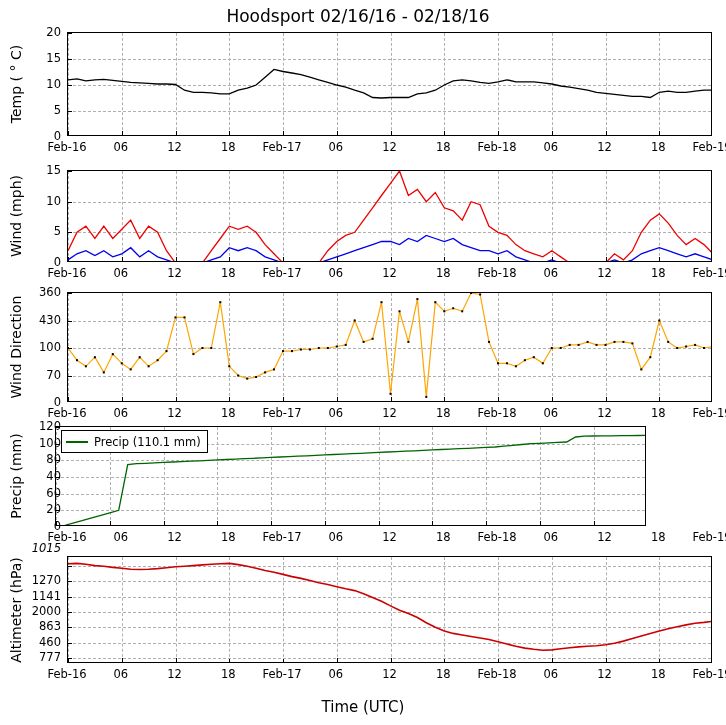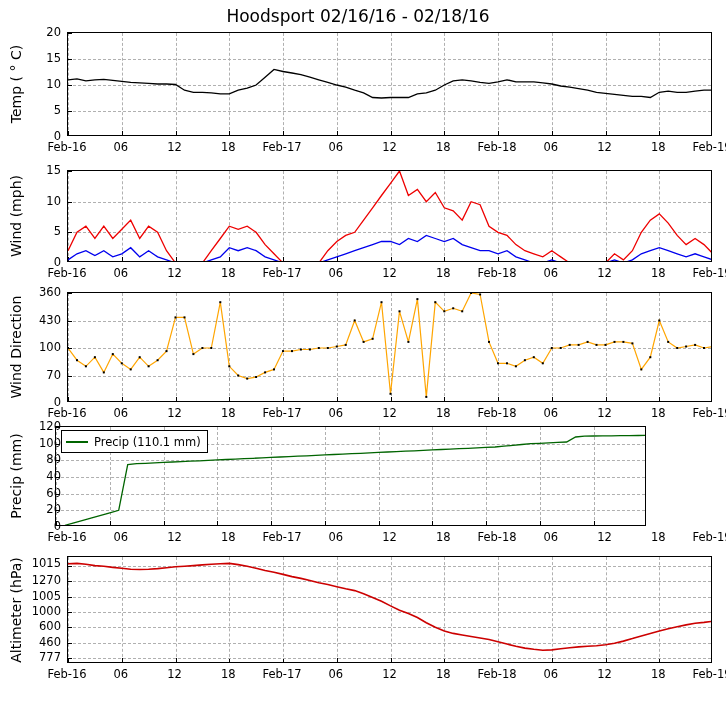--- a/index.html
+++ b/index.html
@@ -447,25 +447,25 @@
     <div class="xtick" style="left: 305.75px; top: 667px; width: 60px;">06</div>
     <div class="xtick" style="left: 359.5px; top: 667px; width: 60px;">12</div>
     <div class="xtick" style="left: 413.25px; top: 667px; width: 60px;">18</div>
     <div class="xtick" style="left: 467px; top: 667px; width: 60px;">Feb-18</div>
     <div class="xtick" style="left: 520.75px; top: 667px; width: 60px;">06</div>
     <div class="xtick" style="left: 574.5px; top: 667px; width: 60px;">12</div>
     <div class="xtick" style="left: 628.25px; top: 667px; width: 60px;">18</div>
     <div class="xtick" style="left: 682px; top: 667px; width: 60px;">Feb-19</div>
     <div class="ytick" style="left: 5px; top: 649.886px; width: 56px;">777</div>
     <div class="ytick" style="left: 5px; top: 634.6px; width: 56px;">460</div>
-    <div class="ytick" style="left: 5px; top: 619.314px; width: 56px;">600</div>
-    <div class="ytick" style="left: 5px; top: 604.029px; width: 56px;">1000</div>
-    <div class="ytick" style="left: 5px; top: 588.743px; width: 56px;">1005</div>
+    <div class="ytick" style="left: 5px; top: 619.314px; width: 56px;">863</div>
+    <div class="ytick" style="left: 5px; top: 604.029px; width: 56px;">2000</div>
+    <div class="ytick" style="left: 5px; top: 588.743px; width: 56px;">1141</div>
     <div class="ytick" style="left: 5px; top: 573.457px; width: 56px;">1270</div>
-    <div class="ytick" style="left: 5px; top: 556px; width: 56px;">1015</div>
+    <div class="ytick" style="left: 5px; top: 541px; width: 56px; font-style: italic;">1015</div>
     <div class="panel" style="left: 67px; top: 556px; width: 645px; height: 107px;">
       <div class="plotbox">
         <div class="gridline-v" style="left: 0px;"></div>
         <div class="tickmark-x" style="left: 0px;"></div>
         <div class="gridline-v" style="left: 53.75px;"></div>
         <div class="tickmark-x" style="left: 53.75px;"></div>
         <div class="gridline-v" style="left: 107.5px;"></div>
         <div class="tickmark-x" style="left: 107.5px;"></div>
         <div class="gridline-v" style="left: 161.25px;"></div>
         <div class="tickmark-x" style="left: 161.25px;"></div>
@@ -498,13 +498,14 @@
         <div class="gridline-h" style="top: 24.4571px;"></div>
         <div class="tickmark-y" style="top: 24.4571px;"></div>
         <div class="gridline-h" style="top: 9.17143px;"></div>
         <div class="tickmark-y" style="top: 9.17143px;"></div>
         <svg class="series" width="645" height="107">
           <path d="M0.0,6.7 L9.0,6.4 L17.9,7.3 L26.9,8.6 L35.8,9.2 L44.8,10.4 L53.8,11.3 L62.7,12.2 L71.7,12.5 L80.6,12.2 L89.6,11.6 L98.5,10.7 L107.5,9.8 L116.5,9.2 L125.4,8.6 L134.4,7.9 L143.3,7.3 L152.3,6.7 L161.3,6.4 L170.2,7.6 L179.2,9.2 L188.1,11.3 L197.1,13.5 L206.0,15.3 L215.0,17.4 L224.0,19.6 L232.9,21.4 L241.9,23.5 L250.8,25.7 L259.8,27.5 L268.8,29.7 L277.7,31.8 L286.7,33.6 L295.6,36.7 L304.6,40.4 L313.5,44.3 L322.5,48.9 L331.5,53.2 L340.4,56.6 L349.4,60.5 L358.3,65.7 L367.3,70.3 L376.3,74.0 L385.2,76.4 L394.2,78.0 L403.1,79.5 L412.1,81.0 L421.0,82.5 L430.0,84.7 L439.0,87.1 L447.9,89.3 L456.9,91.1 L465.8,92.3 L474.8,93.2 L483.8,92.9 L492.7,91.7 L501.7,90.8 L510.6,89.9 L519.6,89.3 L528.5,88.7 L537.5,87.7 L546.5,86.2 L555.4,84.1 L564.4,81.6 L573.3,78.9 L582.3,76.4 L591.3,74.0 L600.2,71.8 L609.2,69.7 L618.1,67.9 L627.1,66.3 L636.0,65.4 L645.0,64.2" fill="none" stroke="#cc0000" stroke-width="1.6"></path>
         </svg>
       </div>
     </div>
     <div class="ylabel" style="left: 16px; top: 609.5px; transform: rotate(-90deg) translate(-50%, -50%);">Altimeter (hPa)</div>
+    <div class="xlabel" style="left: 0px; top: 698px; width: 726px; text-align: center;">Time (UTC)</div>
   </div>
 
 </body></html>

